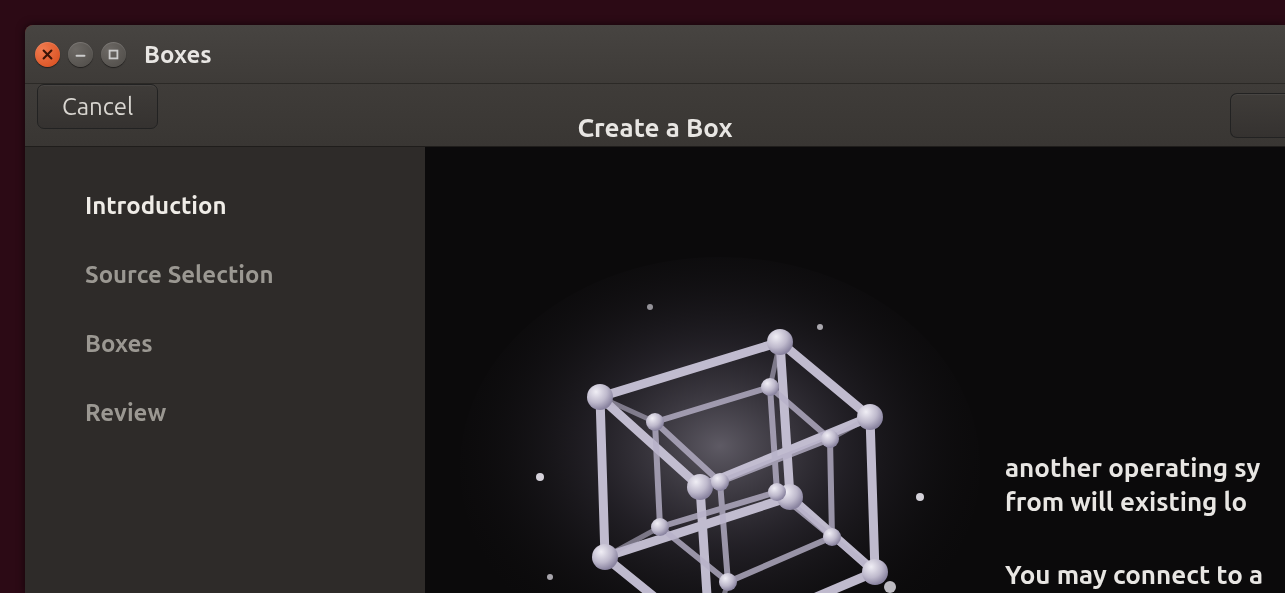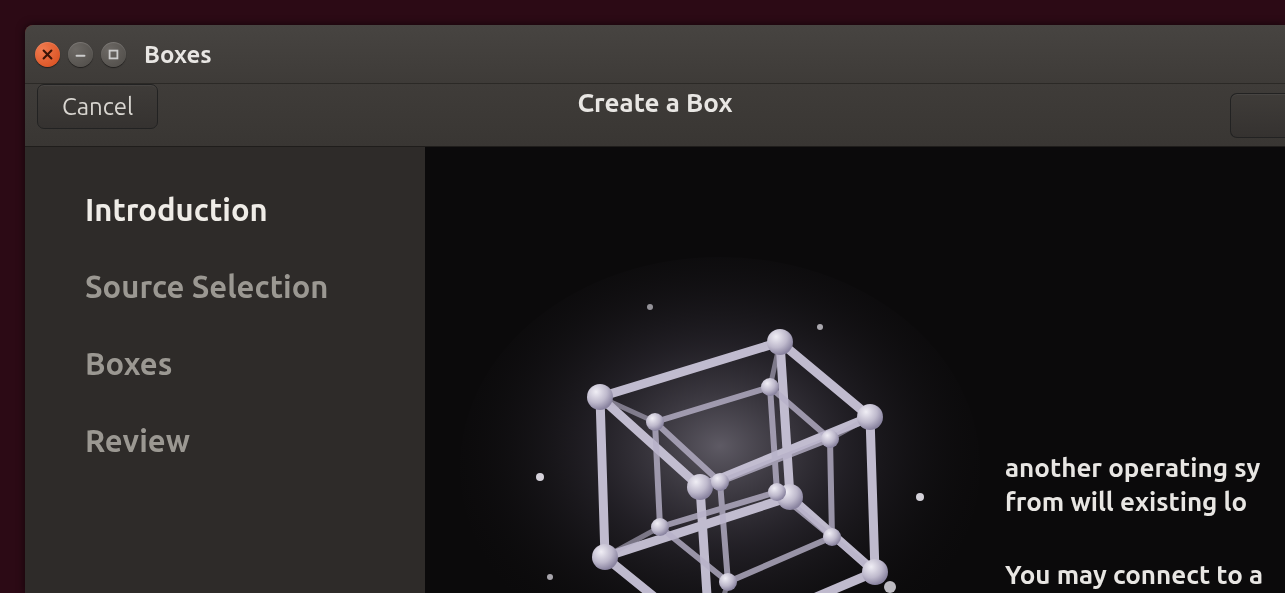--- a/index.html
+++ b/index.html
@@ -50,21 +50,21 @@
     padding: 0 12px;
     position: relative;
   }
   .toolbar-title {
     position: absolute;
     left: 50%;
     transform: translateX(-50%);
     font-size: 26px;
     font-weight: 700;
     color: #e8e6e3;
-    top: 4px;
+    top: 29px;
   }
   .btn {
     height: 45px;
     padding: 0 24px;
     background: linear-gradient(#3f3c39, #353230);
     border: 1px solid #222;
     border-radius: 7px;
     color: #d9d6d1;
     font-size: 24px;
     display: flex;
@@ -86,21 +86,21 @@
   .content {
     display: flex;
     height: calc(100% - 58px - 64px);
   }
   .sidebar {
     width: 400px;
     background: #2e2b29;
     padding: 45px 0 0 60px;
   }
   .sidebar-item {
-    font-size: 31px;
+    font-size: 24px;
     font-weight: 700;
     color: #9b9892;
     margin-bottom: 42px;
     cursor: pointer;
     user-select: none;
   }
   .sidebar-item.active { color: #efece7; }
   .main {
     flex: 1;
     background: #0b0a0b;

